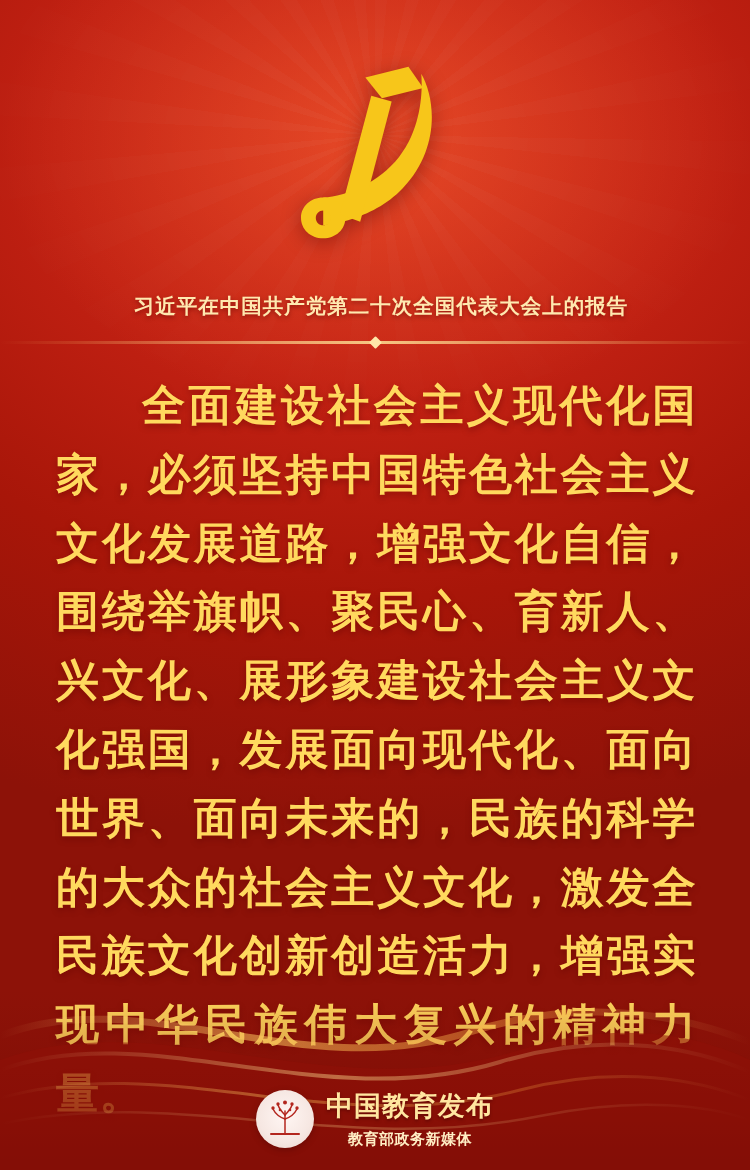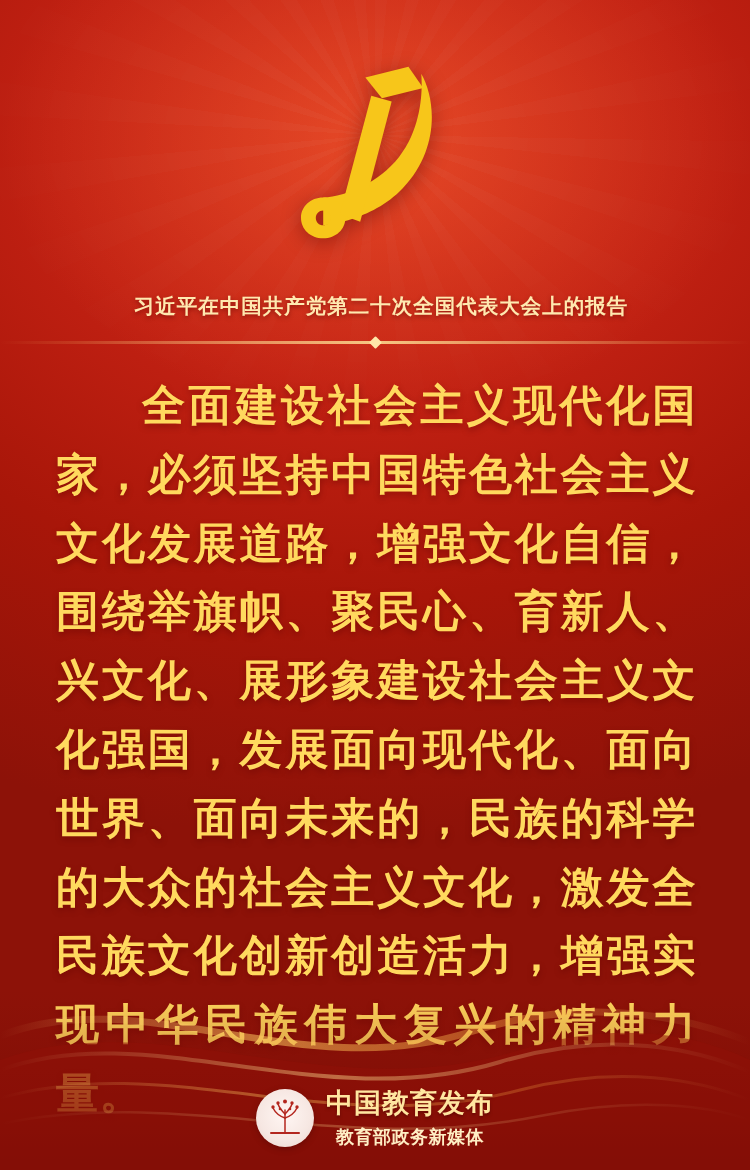--- a/index.html
+++ b/index.html
@@ -163,21 +163,21 @@
   .footer-main {
     font-family: "Liberation Sans", "DejaVu Sans", sans-serif;
     font-size: 27px;
     font-weight: 700;
     color: #ffe6a0;
     letter-spacing: 1px;
     text-shadow: 0 2px 3px rgba(70,0,0,0.5);
   }
   .footer-sub {
     font-family: "Liberation Sans", "DejaVu Sans", sans-serif;
-    font-size: 18px;
+    font-size: 15px;
     font-weight: 700;
     color: #ffeec4;
     letter-spacing: 0.5px;
     margin-top: 8px;
   }
 </style>
 </head>
 <body>
 
 <div class="poster">

